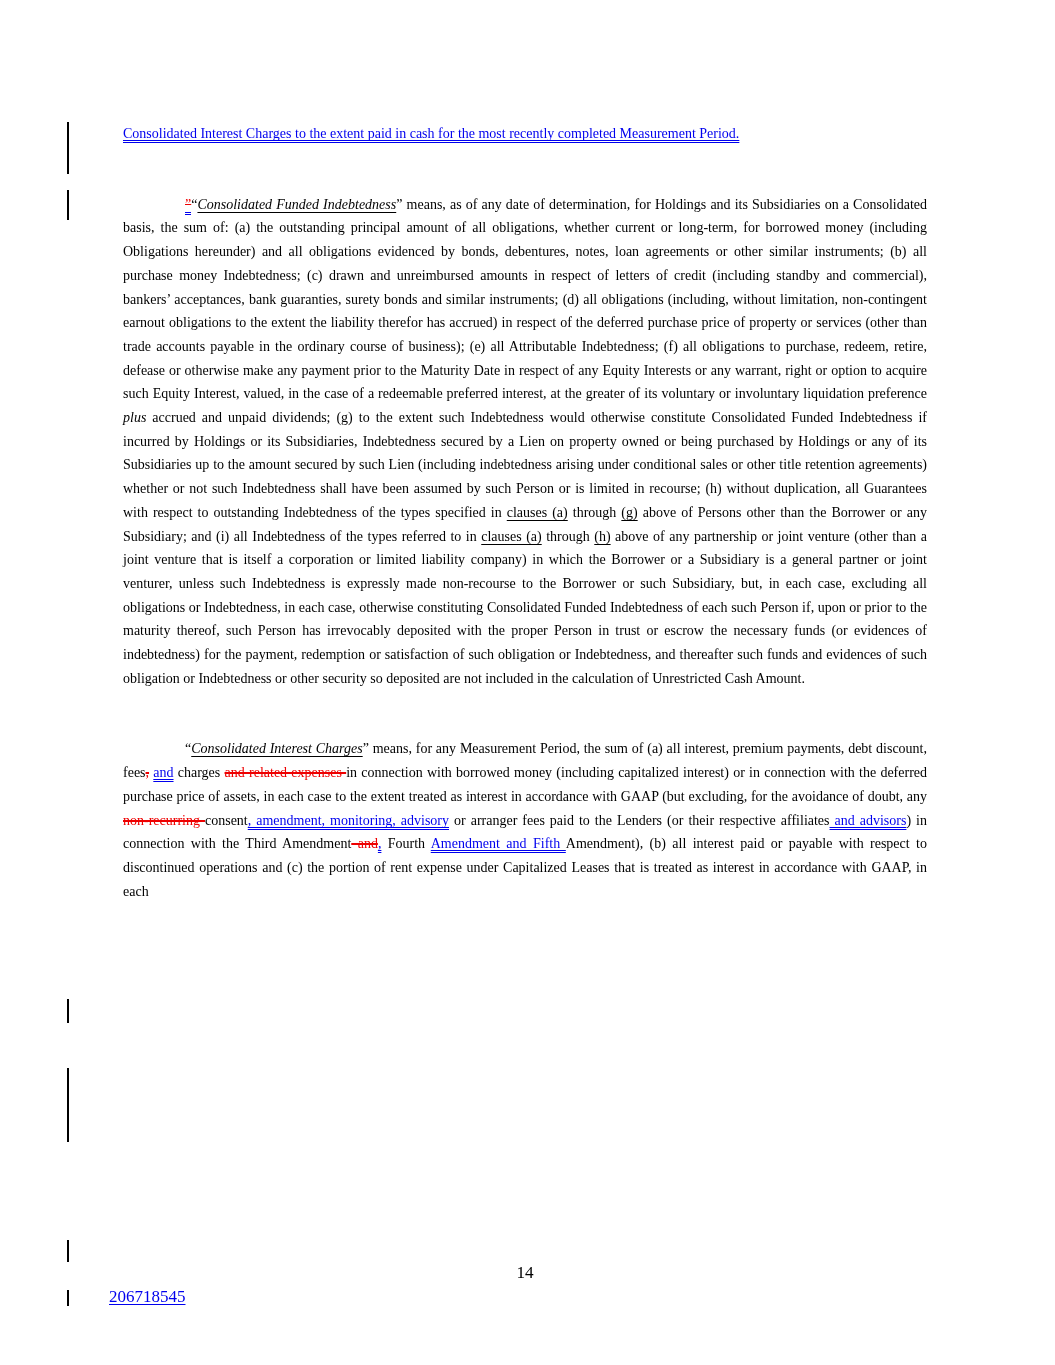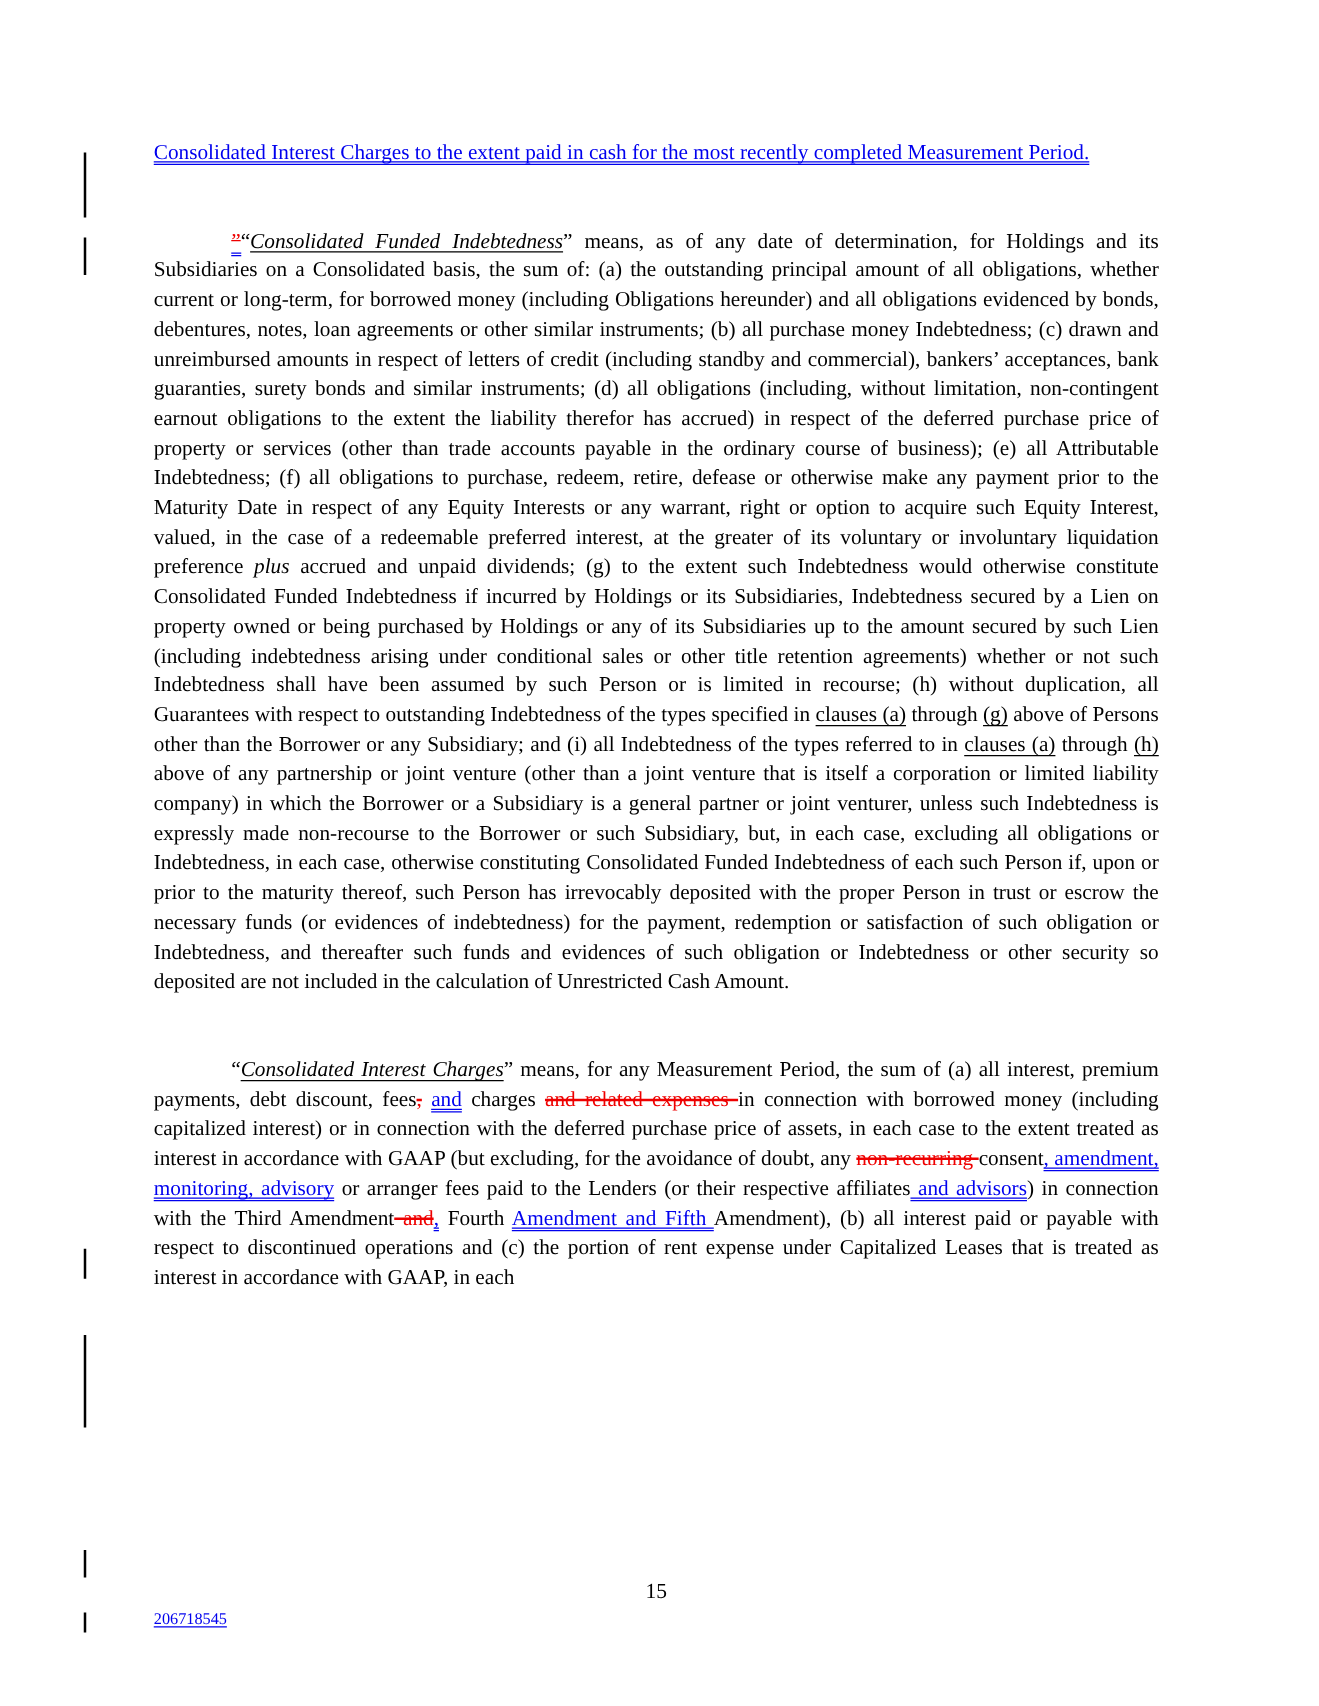--- a/index.html
+++ b/index.html
@@ -13,23 +13,23 @@
     width:1055px;
     height:1365px;
     background:#ffffff;
     overflow:hidden;
     font-family:"Liberation Serif","DejaVu Serif",serif;
     color:var(--ink);
   }
   .content{
     position:absolute;
     left:123px;
-    top:110px;
+    top:122px;
     width:804px;
-    font-size:17px;
+    font-size:14px;
     line-height:23.7px;
     text-align:justify;
   }
   .content p{margin:0 0 23.7px 0;}
   p.indent{text-indent:62px;margin-top:47px;}
   .run-normal{}
   .run-italic{font-style:italic;}
   .run-term{
     font-style:italic;
     text-decoration:underline;
@@ -70,23 +70,23 @@
   .page-number{
     position:absolute;
     left:123px;
     width:804px;
     top:1263px;
     text-align:center;
     font-size:17.2px;
   }
   .doc-id{
     position:absolute;
-    left:123px;
+    left:109px;
     top:1287px;
-    font-size:13px;
+    font-size:17px;
     color:var(--ins);
     text-decoration:underline;
     text-decoration-color:var(--ins);
     text-underline-offset:2px;
   }
 </style>
 </head>
 <body>
 
 <div class="page">
@@ -97,16 +97,16 @@
   <div class="change-bar" style="top:1068px;height:74px;"></div>
   <div class="change-bar" style="top:1240px;height:22px;"></div>
   <div class="change-bar" style="top:1290px;height:16px;"></div>
 
   <div class="content">
     <p><span class="run-ins">Consolidated Interest Charges to the extent paid in cash for the most recently completed Measurement Period.</span></p>
     <p class="indent"><span class="run-delins">”</span><span class="run-normal">“</span><span class="run-term">Consolidated Funded Indebtedness</span><span class="run-normal">” means, as of any date of determination, for Holdings and its Subsidiaries on a Consolidated basis, the sum of: (a) the outstanding principal amount of all obligations, whether current or long-term, for borrowed money (including Obligations hereunder) and all obligations evidenced by bonds, debentures, notes, loan agreements or other similar instruments; (b) all purchase money Indebtedness; (c) drawn and unreimbursed amounts in respect of letters of credit (including standby and commercial), bankers’ acceptances, bank guaranties, surety bonds and similar instruments; (d) all obligations (including, without limitation, non-contingent earnout obligations to the extent the liability therefor has accrued) in respect of the deferred purchase price of property or services (other than trade accounts payable in the ordinary course of business); (e) all Attributable Indebtedness; (f) all obligations to purchase, redeem, retire, defease or otherwise make any payment prior to the Maturity Date in respect of any Equity Interests or any warrant, right or option to acquire such Equity Interest, valued, in the case of a redeemable preferred interest, at the greater of its voluntary or involuntary liquidation preference </span><span class="run-italic">plus</span><span class="run-normal"> accrued and unpaid dividends; (g) to the extent such Indebtedness would otherwise constitute Consolidated Funded Indebtedness if incurred by Holdings or its Subsidiaries, Indebtedness secured by a Lien on property owned or being purchased by Holdings or any of its Subsidiaries up to the amount secured by such Lien (including indebtedness arising under conditional sales or other title retention agreements) whether or not such Indebtedness shall have been assumed by such Person or is limited in recourse; (h) without duplication, all Guarantees with respect to outstanding Indebtedness of the types specified in </span><span class="run-link">clauses (a)</span><span class="run-normal"> through </span><span class="run-link">(g)</span><span class="run-normal"> above of Persons other than the Borrower or any Subsidiary; and (i) all Indebtedness of the types referred to in </span><span class="run-link">clauses (a)</span><span class="run-normal"> through </span><span class="run-link">(h)</span><span class="run-normal"> above of any partnership or joint venture (other than a joint venture that is itself a corporation or limited liability company) in which the Borrower or a Subsidiary is a general partner or joint venturer, unless such Indebtedness is expressly made non-recourse to the Borrower or such Subsidiary, but, in each case, excluding all obligations or Indebtedness, in each case, otherwise constituting Consolidated Funded Indebtedness of each such Person if, upon or prior to the maturity thereof, such Person has irrevocably deposited with the proper Person in trust or escrow the necessary funds (or evidences of indebtedness) for the payment, redemption or satisfaction of such obligation or Indebtedness, and thereafter such funds and evidences of such obligation or Indebtedness or other security so deposited are not included in the calculation of Unrestricted Cash Amount.</span></p>
     <p class="indent"><span class="run-normal">“</span><span class="run-term">Consolidated Interest Charges</span><span class="run-normal">” means, for any Measurement Period, the sum of (a) all interest, premium payments, debt discount, fees</span><span class="run-del">,</span><span class="run-normal"> </span><span class="run-ins">and</span><span class="run-normal"> charges </span><span class="run-del">and related expenses </span><span class="run-normal">in connection with borrowed money (including capitalized interest) or in connection with the deferred purchase price of assets, in each case to the extent treated as interest in accordance with GAAP (but excluding, for the avoidance of doubt, any </span><span class="run-del">non-recurring </span><span class="run-normal">consent</span><span class="run-ins">, amendment, monitoring, advisory</span><span class="run-normal"> or arranger fees paid to the Lenders (or their respective affiliates</span><span class="run-ins"> and advisors</span><span class="run-normal">) in connection with the Third Amendment</span><span class="run-del"> and</span><span class="run-ins">,</span><span class="run-normal"> Fourth </span><span class="run-ins">Amendment and Fifth </span><span class="run-normal">Amendment), (b) all interest paid or payable with respect to discontinued operations and (c) the portion of rent expense under Capitalized Leases that is treated as interest in accordance with GAAP, in each</span></p>
   </div>
 
-  <div class="page-number">15</div>
+  <div class="page-number">14</div>
   <div class="doc-id">206718545</div>
 
 </div>
 
 </body></html>

